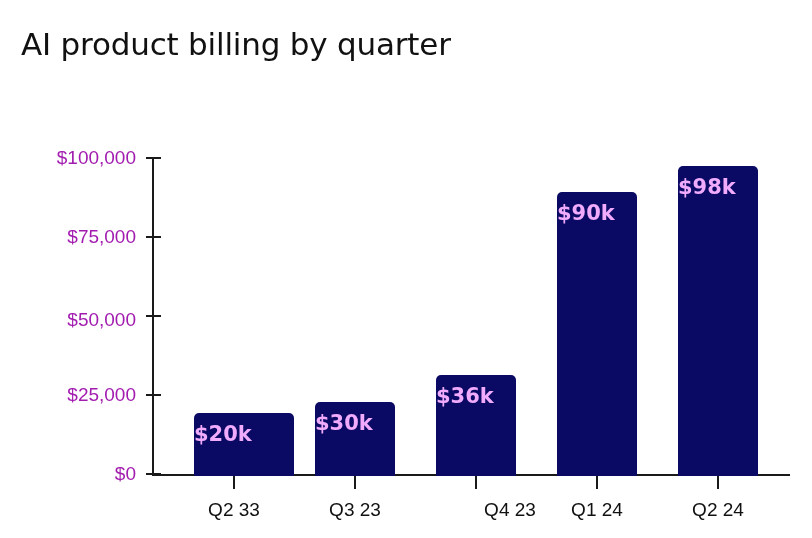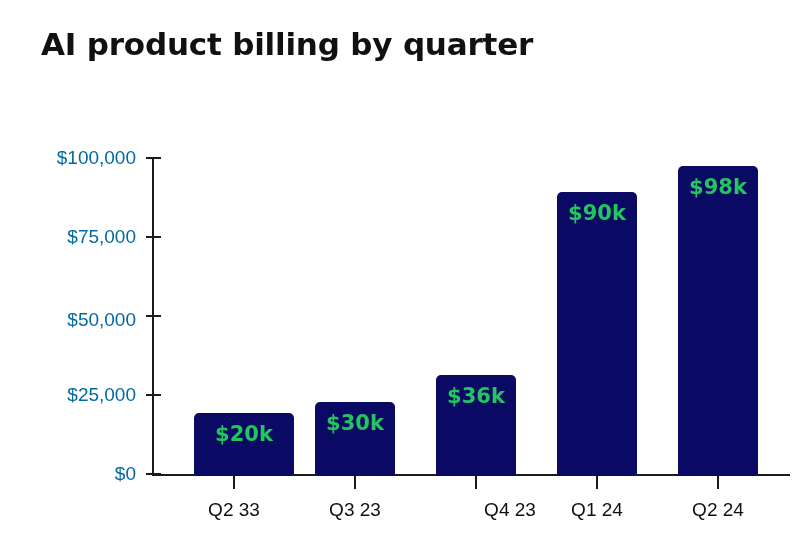--- a/index.html
+++ b/index.html
@@ -23,25 +23,24 @@
     height: 538px;
   }
 
   
   #chart-title {
     position: absolute;
     left: 21px;
     top: 26px;
     font-family: "DejaVu Sans", sans-serif;
     font-size: 31px;
-    font-weight: bold;
+    font-weight: normal;
     color: #111111;
     letter-spacing: -0.2px;
     white-space: nowrap;
-    margin-left: 20px;
   }
 
   
   
   #plot-area {
     position: absolute;
     left: 152px;
     top: 158px;
     width: 638px;
     height: 316px;
@@ -72,21 +71,21 @@
     width: 15px;
     height: 2px;
     background: #1a1a1a;
   }
   .y-label {
     position: absolute;
     right: 100%;
     margin-right: 16px;
     transform: translateY(-50%);
     font-size: 19px;
-    color: #0369a1;
+    color: #a21caf;
     white-space: nowrap;
     text-align: right;
   }
 
   
   .x-tick {
     position: absolute;
     top: 316px;
     width: 2px;
     height: 15px;
@@ -106,25 +105,25 @@
   .bar {
     position: absolute;
     bottom: -2px;
     border-radius: 5px 5px 0 0;
   }
   .bar-value-label {
     position: absolute;
     top: 9px;
     left: 0;
     width: 100%;
-    text-align: center;
+    text-align: left;
     font-family: "DejaVu Sans", sans-serif;
     font-size: 21px;
     font-weight: bold;
-    color: #22c55e;
+    color: #f0abfc;
     white-space: nowrap;
   }
 </style>
 </head>
 <body>
 
 <div id="chart-root">
 
   <div id="chart-title">AI product billing by quarter</div>
 

